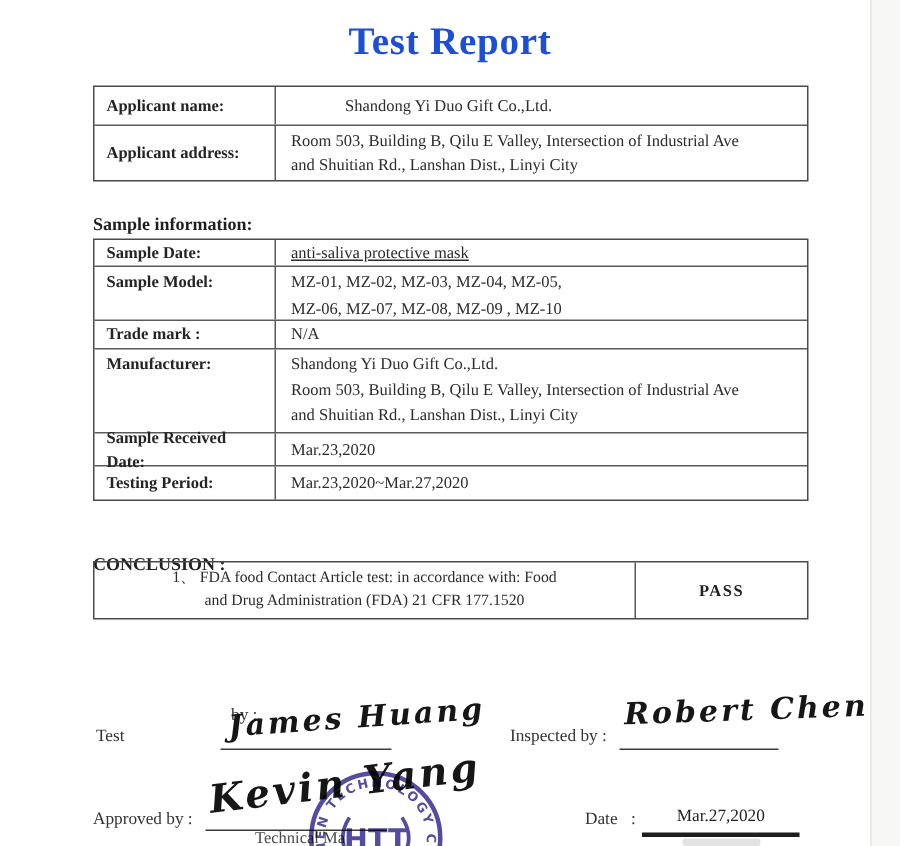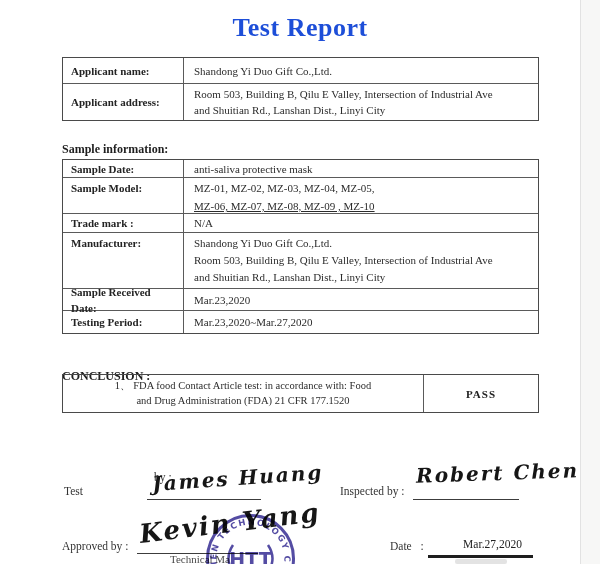--- a/index.html
+++ b/index.html
@@ -48,42 +48,42 @@
   .sigline{position:absolute;height:0;border-bottom:1.5px solid #3c3c3c;}
   .sig{
     position:absolute;font-family:"DejaVu Serif",serif;font-style:italic;font-weight:bold;
     color:#161616;white-space:nowrap;
   }
   .sig-test{left:152px;top:466px;font-size:20px;transform:rotate(-4deg);letter-spacing:2px;}
   .sig-insp{left:416px;top:461px;font-size:20px;transform:rotate(-2deg);letter-spacing:2px;}
   .sig-appr{left:139px;top:508px;font-size:26px;transform:rotate(-7deg);letter-spacing:2px;}
 
   .date-line{position:absolute;left:428px;top:555px;width:105px;height:2.5px;background:#1e1e1e;}
-  .date-val{position:absolute;left:440px;top:538px;width:105px;text-align:center;font-size:11.5px;color:#222;}
+  .date-val{position:absolute;left:428px;top:538px;width:105px;text-align:center;font-size:11.5px;color:#222;}
 
   .tech-role{position:absolute;left:170px;top:553px;font-size:11px;color:#4a4a4a;}
 
   .stamp{position:absolute;left:203px;top:511px;width:95px;height:95px;
          mix-blend-mode:multiply;opacity:.92;}
 
   .smudge{position:absolute;left:455px;top:559px;width:52px;height:5px;background:#dcdcdc;
           border-radius:2px;opacity:.8;}
 </style>
 </head>
 <body>
 
 <div class="page">
 
   <div class="edge-band"></div>
   <div class="edge-line"></div>
 
   <div class="title">Test Report</div>
 
   <div class="tbl" style="top:57px;">
-    <div class="trow" style="height:26px;">
+    <div class="trow" style="height:26px;gap:36px;">
       <div class="tlabel mid">
         <span>Applicant name:</span>
       </div>
       <div class="tval mid">
         <span>Shandong Yi Duo Gift Co.,Ltd.</span>
       </div>
     </div>
     <div class="trow" style="height:36px;">
       <div class="tlabel mid">
         <span>Applicant address:</span>
@@ -95,31 +95,31 @@
     </div>
   </div>
 
   <div class="sec-head" style="top:142px;">Sample information:</div>
 
   <div class="tbl" style="top:159px;">
     <div class="trow" style="height:18px;">
       <div class="tlabel" style="padding-top:1px;">
         <span>Sample Date:</span>
       </div>
-      <div class="tval" style="padding-top:1px;">
+      <div class="tval" style="padding-top:1px;text-decoration:underline;">
         <span>anti-saliva protective mask</span>
       </div>
     </div>
     <div class="trow" style="height:36px;">
       <div class="tlabel">
         <span>Sample Model:</span>
       </div>
       <div class="tval">
         <span class="ln">MZ-01, MZ-02, MZ-03, MZ-04, MZ-05,</span>
-        <span class="ln" style="margin-top:2px;text-decoration:underline;">MZ-06, MZ-07, MZ-08, MZ-09 , MZ-10</span>
+        <span class="ln" style="margin-top:2px;">MZ-06, MZ-07, MZ-08, MZ-09 , MZ-10</span>
       </div>
     </div>
     <div class="trow" style="height:19px;">
       <div class="tlabel" style="padding-top:1px;">
         <span>Trade mark :</span>
       </div>
       <div class="tval" style="padding-top:1px;">
         <span>N/A</span>
       </div>
     </div>

